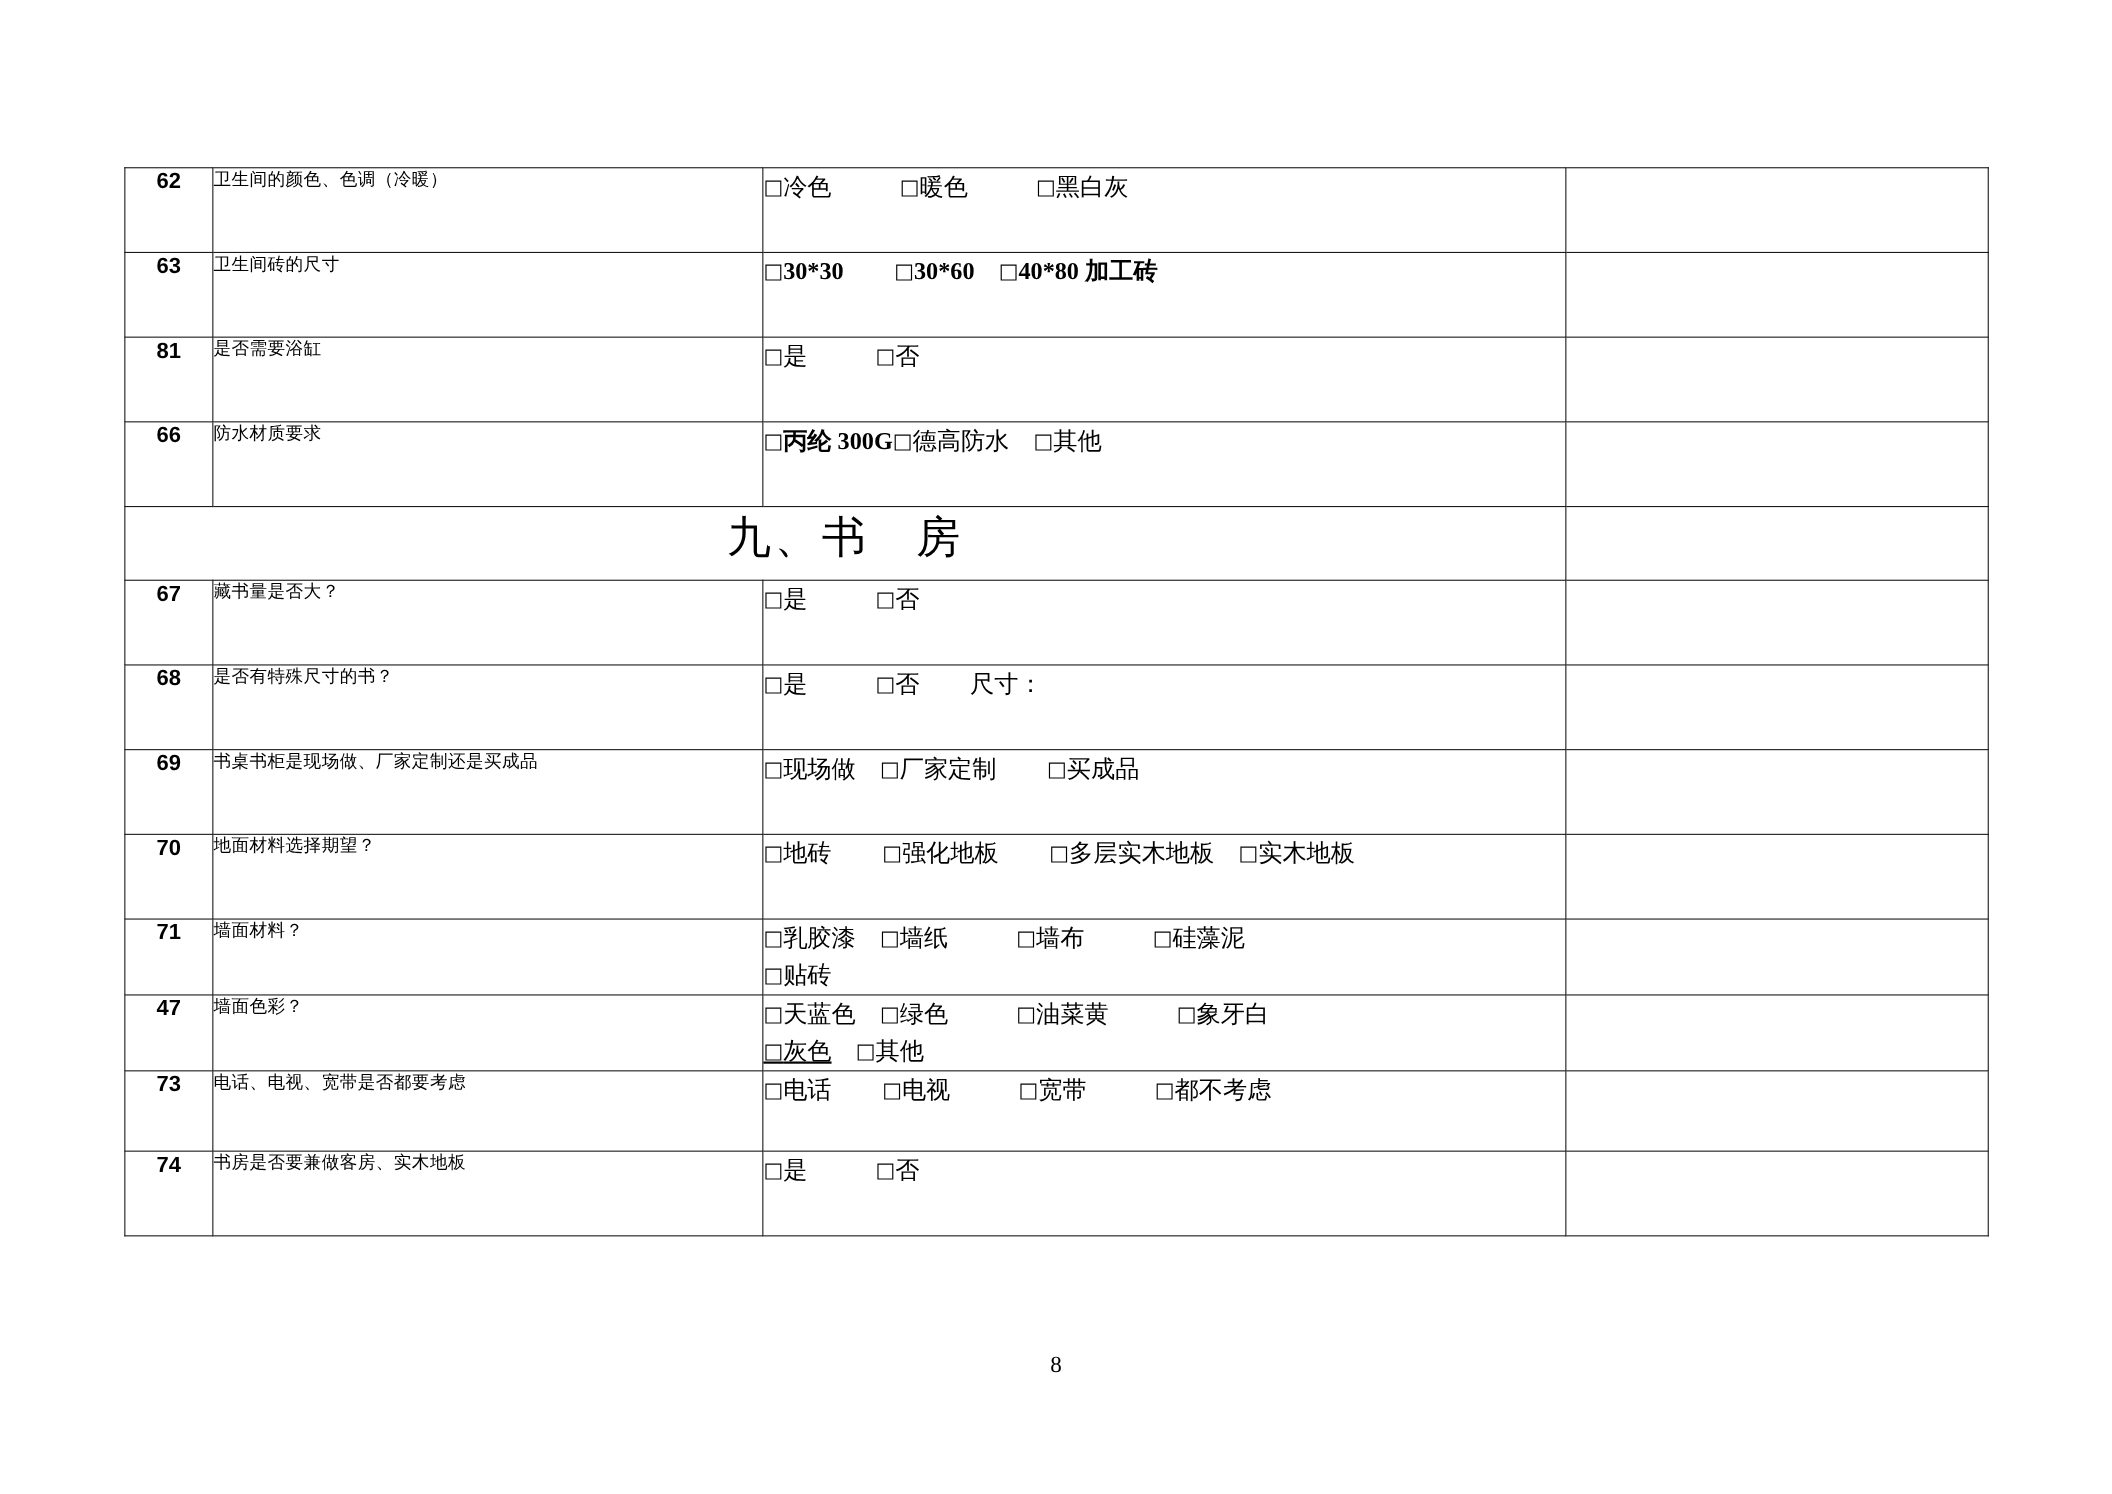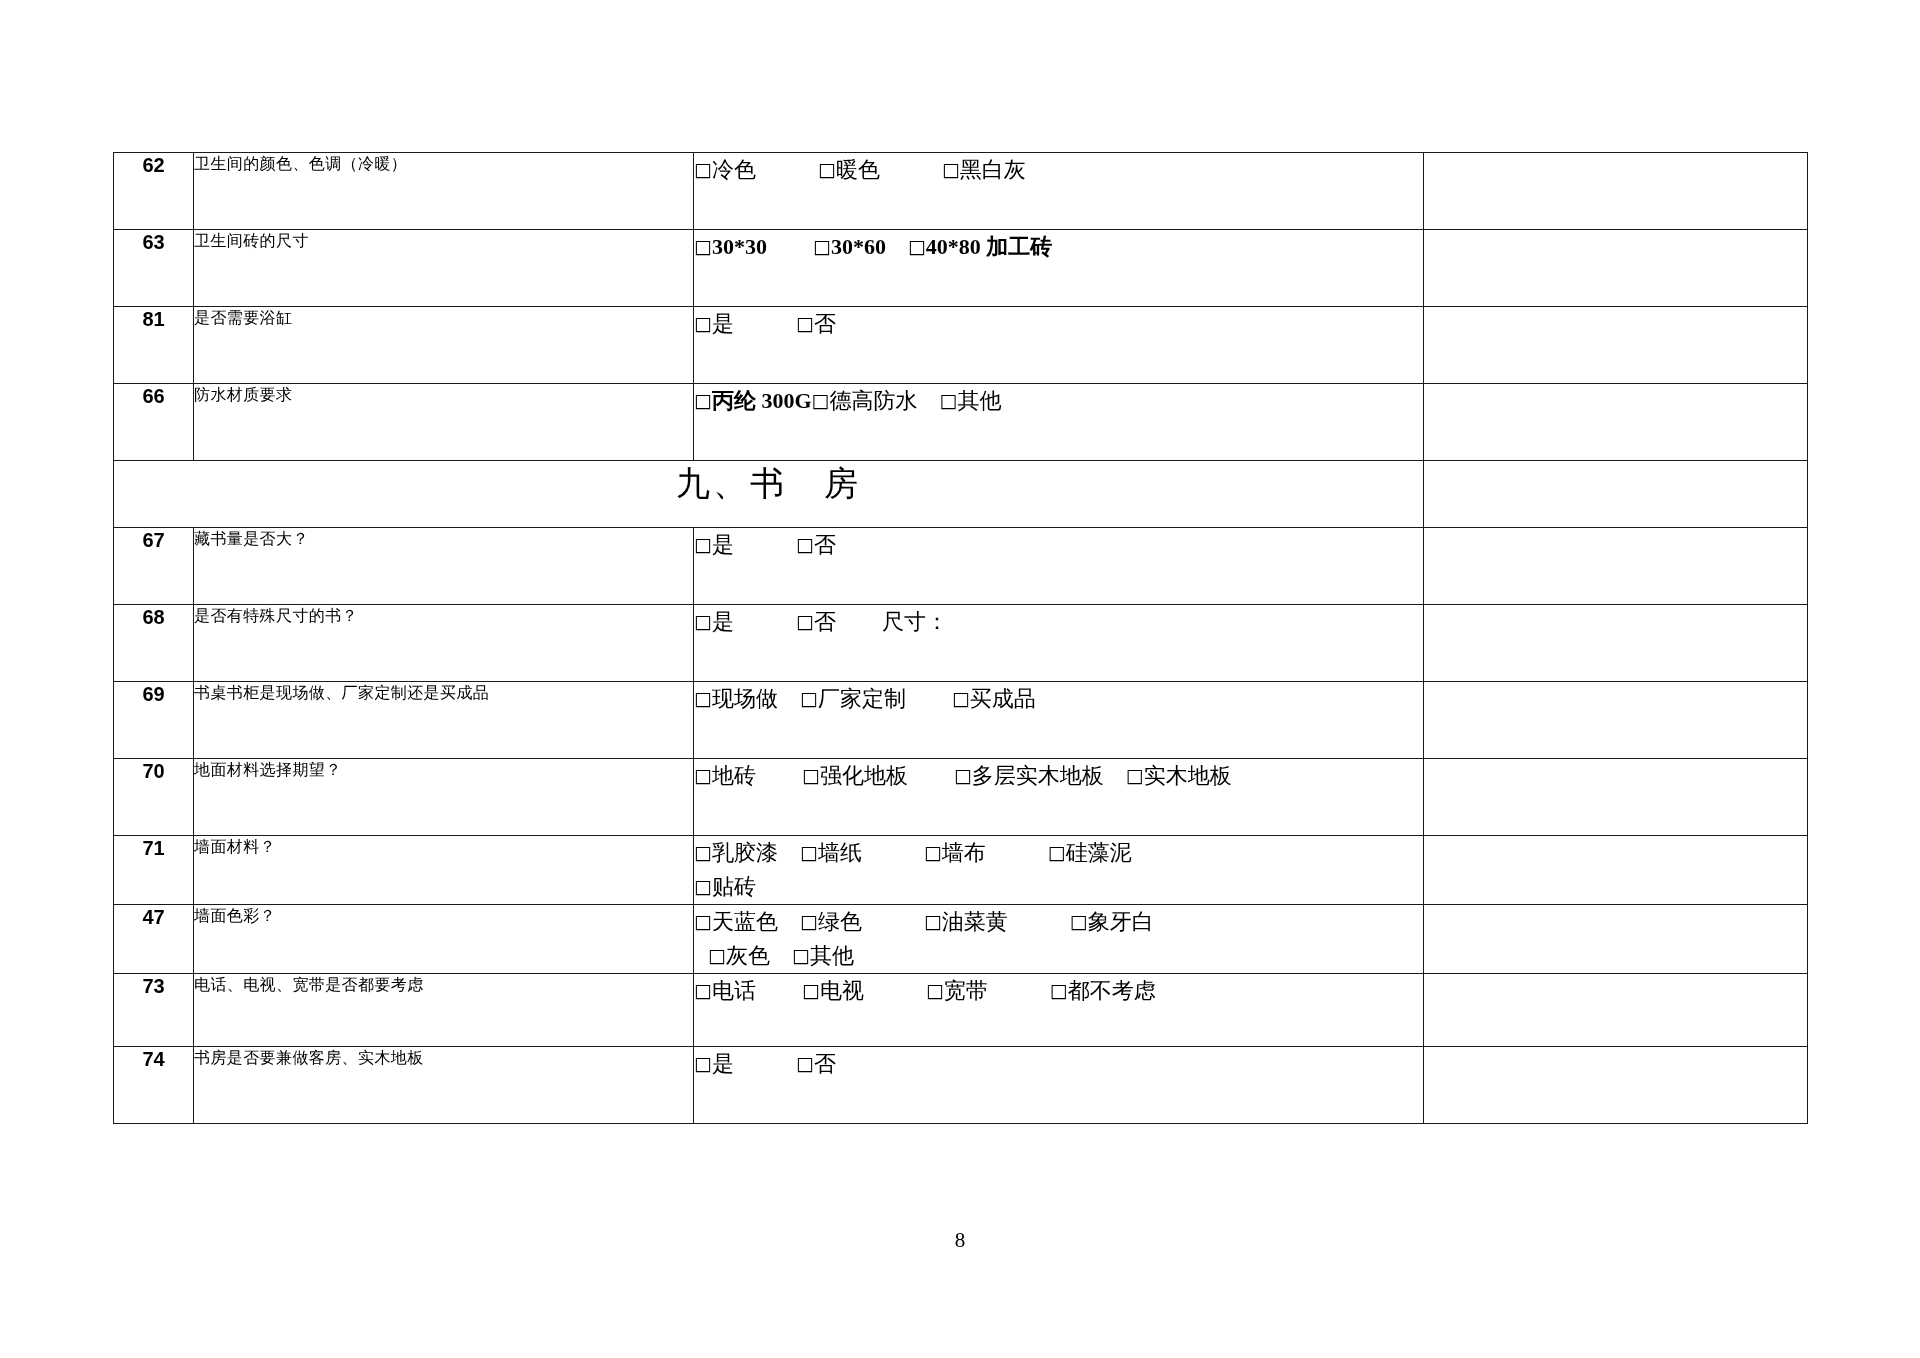--- a/index.html
+++ b/index.html
@@ -83,21 +83,21 @@
   
   .h-tall  { height: 76px; }
   .h-mid   { height: 72px; }
   .h-two   { height: 60px; }
 
   .section-row td {
     height: 66px;
   }
   .section-title {
     text-align: center;
-    font-size: 34px;
+    font-size: 40px;
     font-weight: normal;
     letter-spacing: 3px;
     padding-top: 16px;
     font-family: "Liberation Serif", "DejaVu Serif", serif;
   }
   .pagenum {
     position: absolute;
     left: 0;
     top: 1228px;
     width: 1920px;
@@ -198,21 +198,21 @@
               <span class="opt-line"><span class="opt"><span class="box">□</span><span>乳胶漆</span></span><span class="sp-sm"></span><span class="opt"><span class="box">□</span><span>墙纸</span></span><span class="sp-lg"></span><span class="opt"><span class="box">□</span><span>墙布</span></span><span class="sp-lg"></span><span class="opt"><span class="box">□</span><span>硅藻泥</span></span></span>
               <span class="opt-line"><span class="opt" style=" text-align: center;"><span class="box">□</span><span>贴砖</span></span></span>
             </td>
             <td class="note"></td>
           </tr>
           <tr>
             <td class="num h-two">47</td>
             <td class="ques">墙面色彩？</td>
             <td class="opts">
               <span class="opt-line"><span class="opt"><span class="box">□</span><span>天蓝色</span></span><span class="sp-sm"></span><span class="opt"><span class="box">□</span><span>绿色</span></span><span class="sp-lg"></span><span class="opt"><span class="box">□</span><span>油菜黄</span></span><span class="sp-lg"></span><span class="opt"><span class="box">□</span><span>象牙白</span></span></span>
-              <span class="opt-line"><span class="opt" style="margin-left: 14px;"><span class="box">□</span><span>灰色</span></span><span class="sp-sm"></span><span class="opt"><span class="box">□</span><span>其他</span></span></span>
+              <span class="opt-line"><span class="opt" style=" text-decoration: underline;"><span class="box">□</span><span>灰色</span></span><span class="sp-sm"></span><span class="opt"><span class="box">□</span><span>其他</span></span></span>
             </td>
             <td class="note"></td>
           </tr>
           <tr>
             <td class="num h-mid">73</td>
             <td class="ques">电话、电视、宽带是否都要考虑</td>
             <td class="opts">
               <span class="opt-line"><span class="opt"><span class="box">□</span><span>电话</span></span><span class="sp-md"></span><span class="opt"><span class="box">□</span><span>电视</span></span><span class="sp-lg"></span><span class="opt"><span class="box">□</span><span>宽带</span></span><span class="sp-lg"></span><span class="opt"><span class="box">□</span><span>都不考虑</span></span></span>
             </td>
             <td class="note"></td>

